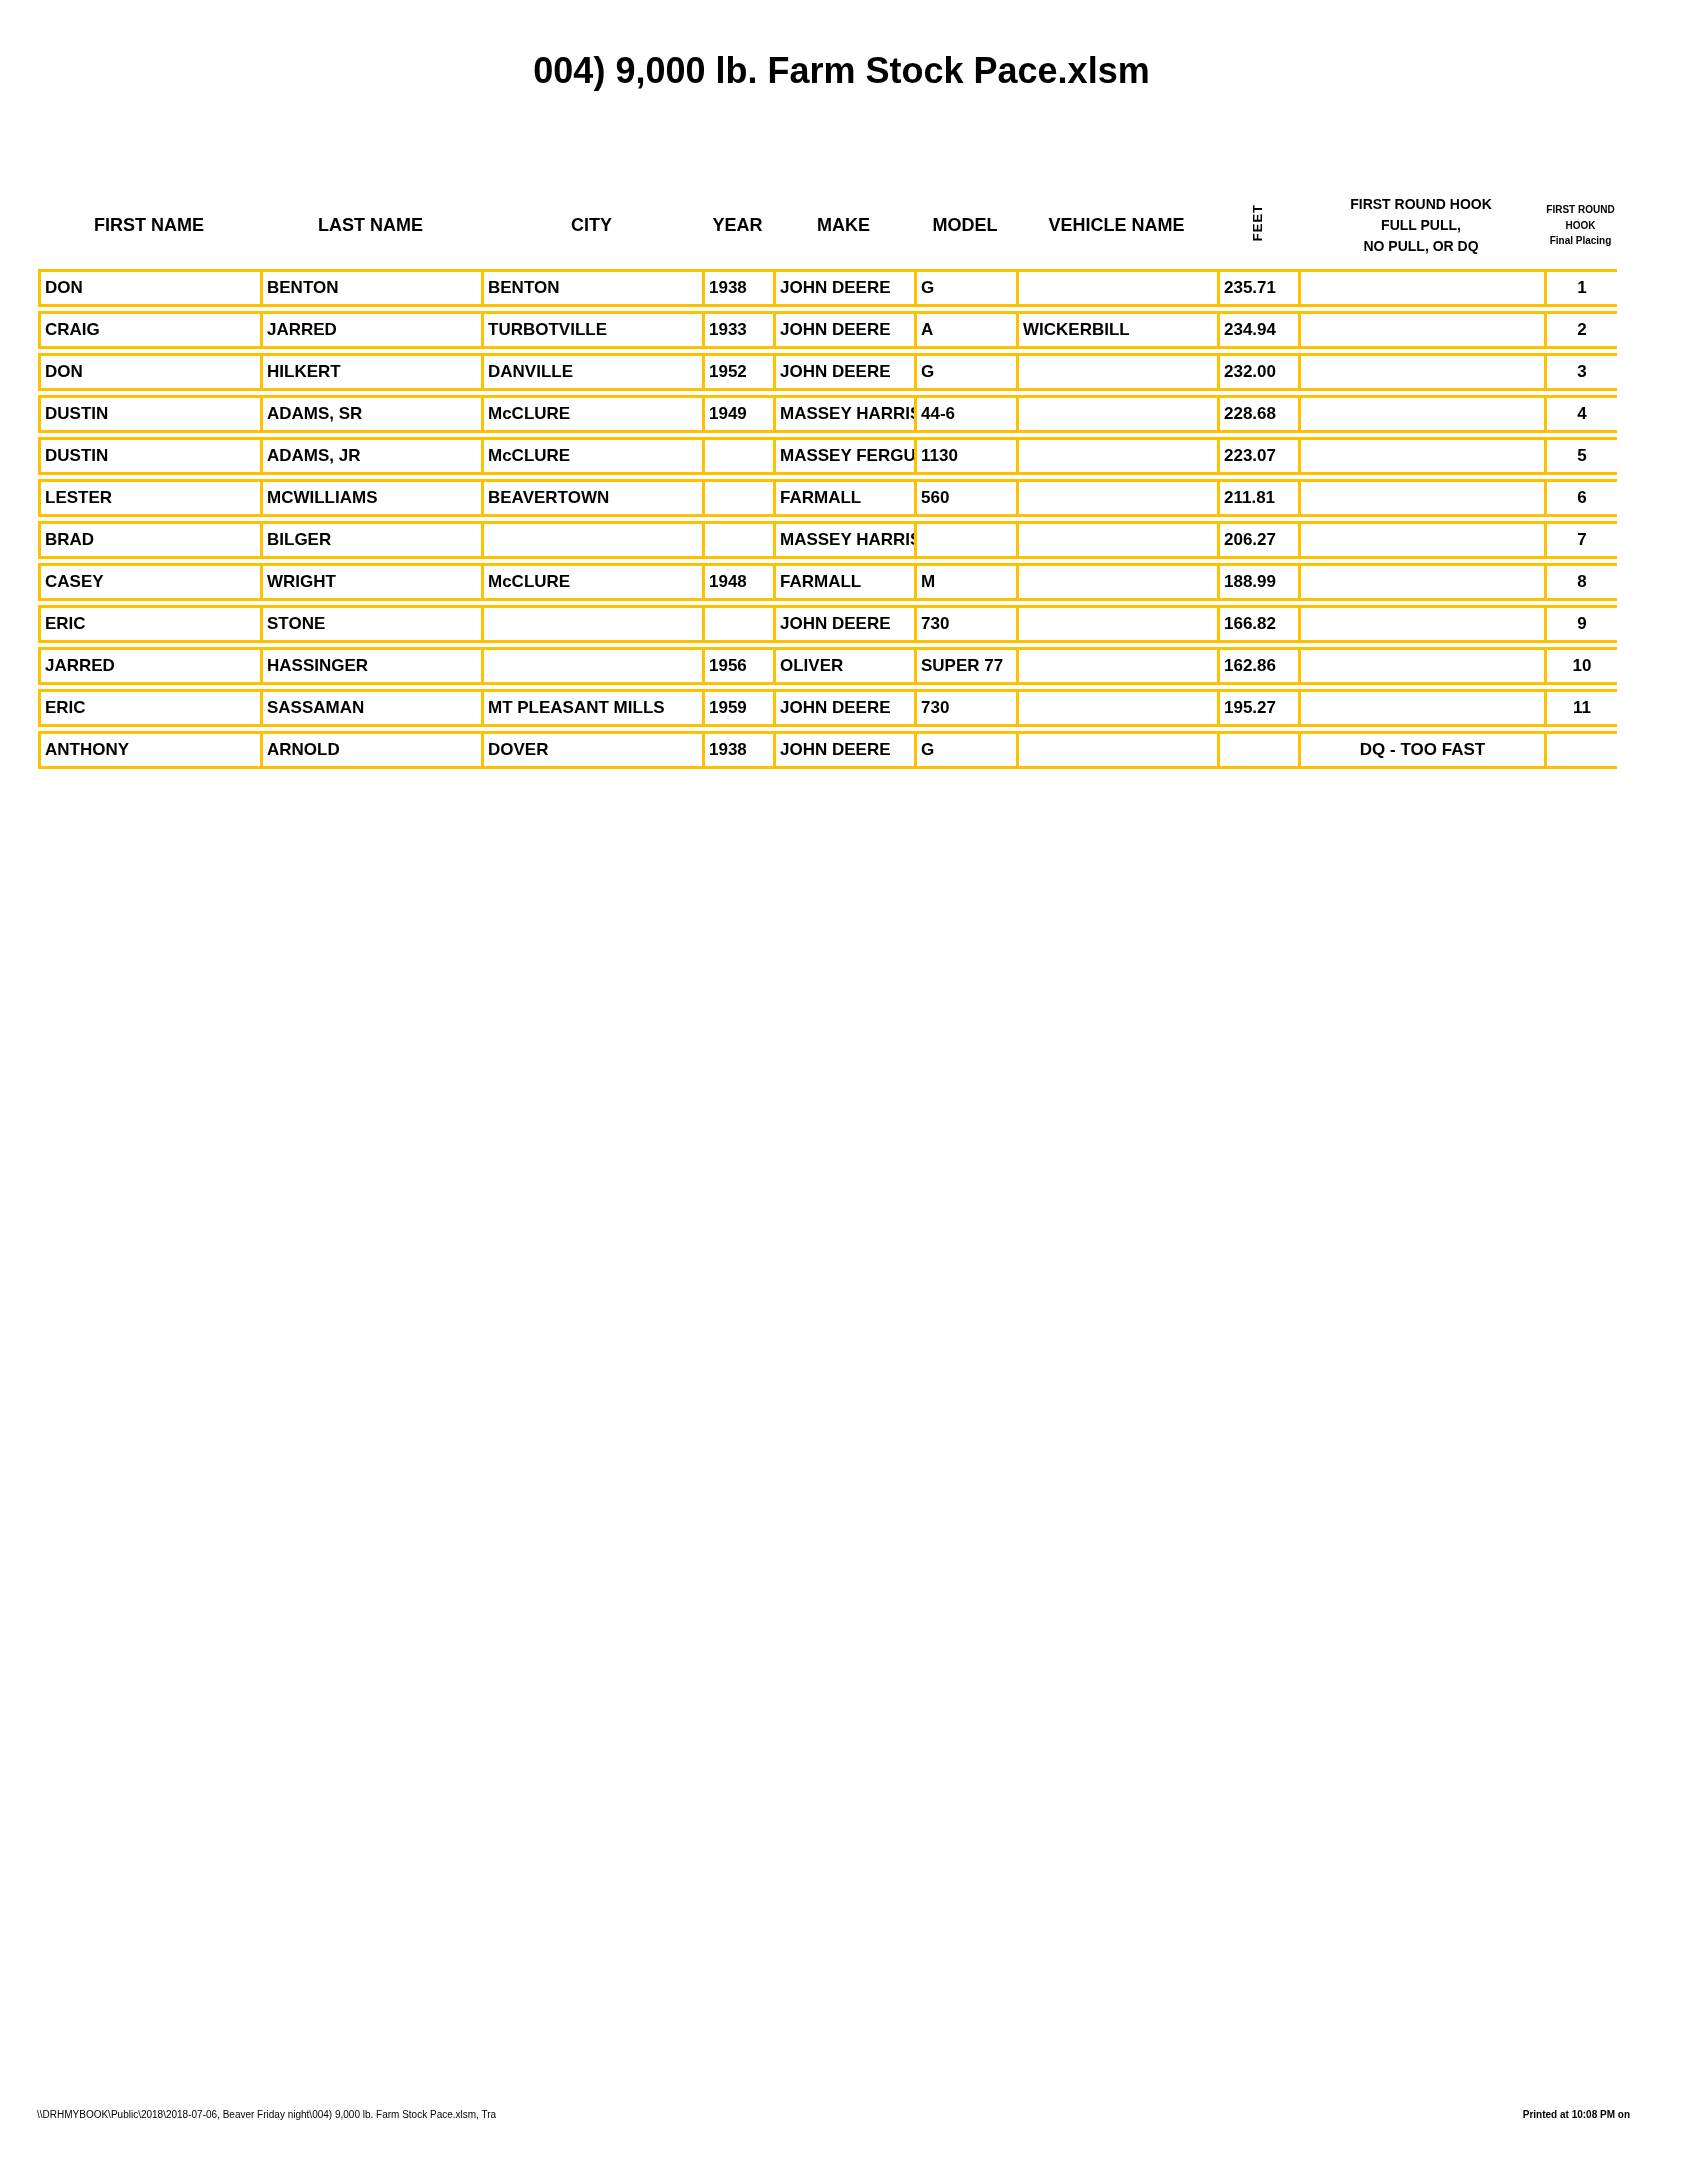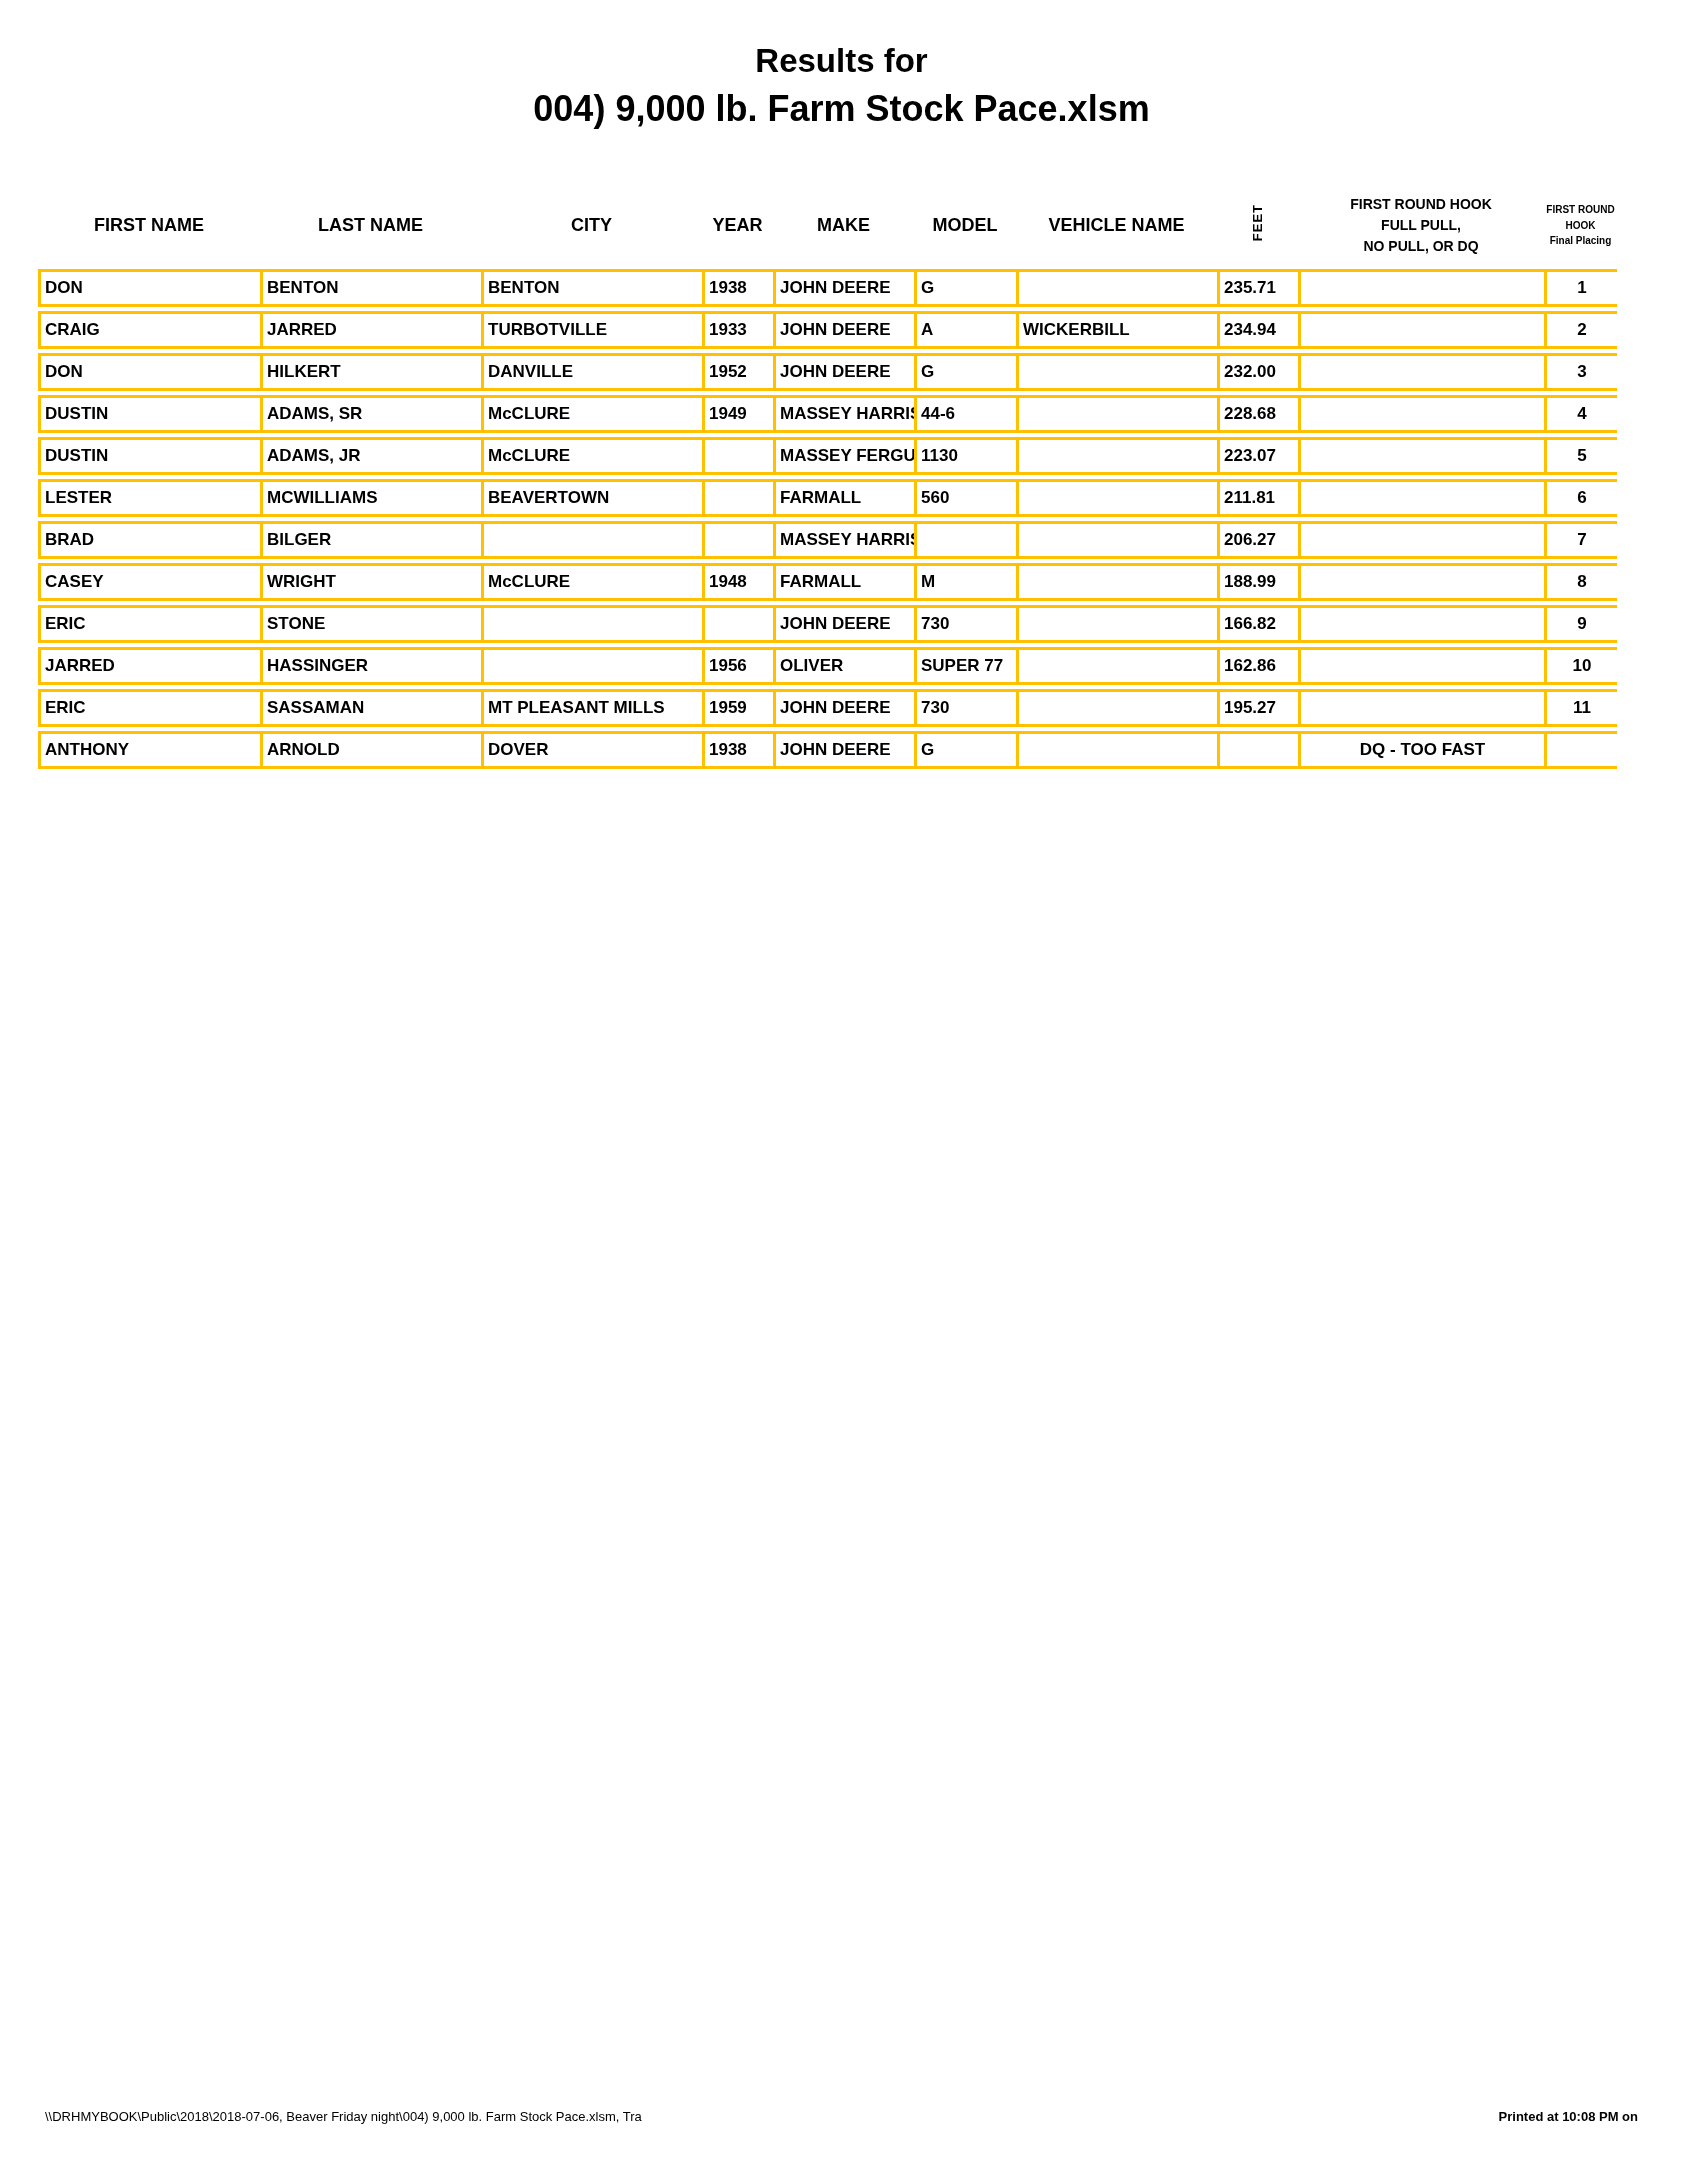--- a/index.html
+++ b/index.html
@@ -41,31 +41,30 @@
     border-left:3px solid #FFC000;
     font-size:17px; font-weight:bold;
     padding:0 4px; overflow:hidden; white-space:nowrap;
     vertical-align:middle; text-align:left;
     background:#ffffff;
   }
   tbody td:last-child { border-right:none; }
   tbody td.center { text-align:center; }
 
   .footer {
-    position:absolute; top:2109px; left:12px; width:1634px; height:20px;
-    font-size:13px; font-weight:normal;
+    position:absolute; top:2109px; left:4px; width:1634px; height:20px;
+    font-size:10px; font-weight:normal;
   }
   .footer .footer-left  { position:absolute; left:33px; top:0; }
   .footer .footer-right { position:absolute; right:8px; top:0;font-weight:bold; }
 </style>
 </head>
 <body>
 
 <div class="title-block">
-  <div class="title-line1">Results for</div>
   <div class="title-line2">004) 9,000 lb. Farm Stock Pace.xlsm</div>
 </div>
 
 <table class="results">
   <colgroup>
     <col style="width:222px">
       <col style="width:221px">
       <col style="width:221px">
     <col style="width:71px">
       <col style="width:141px">

